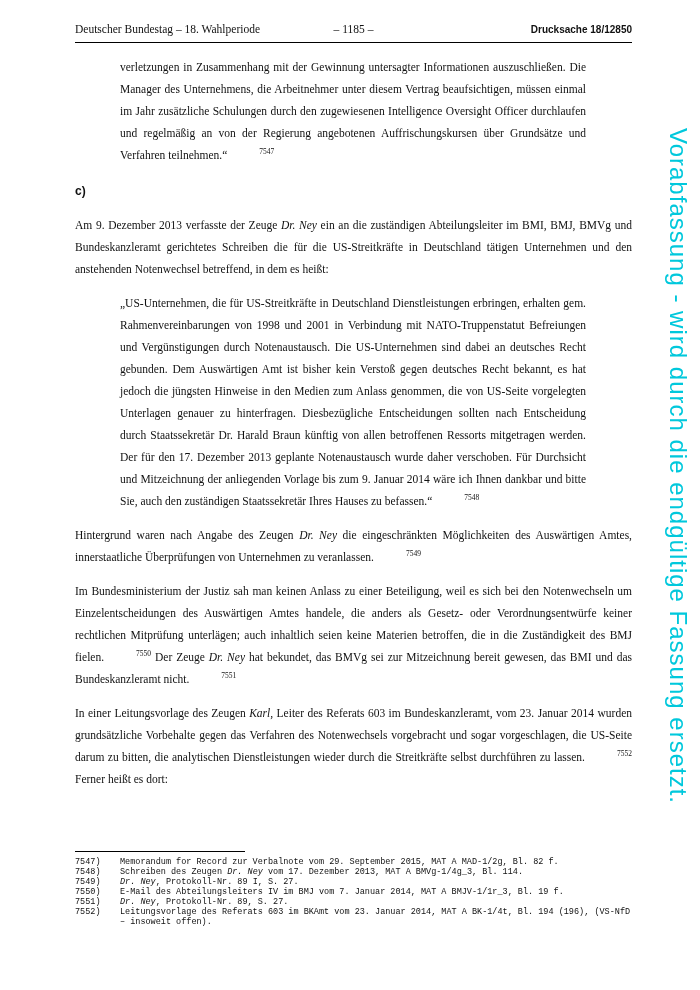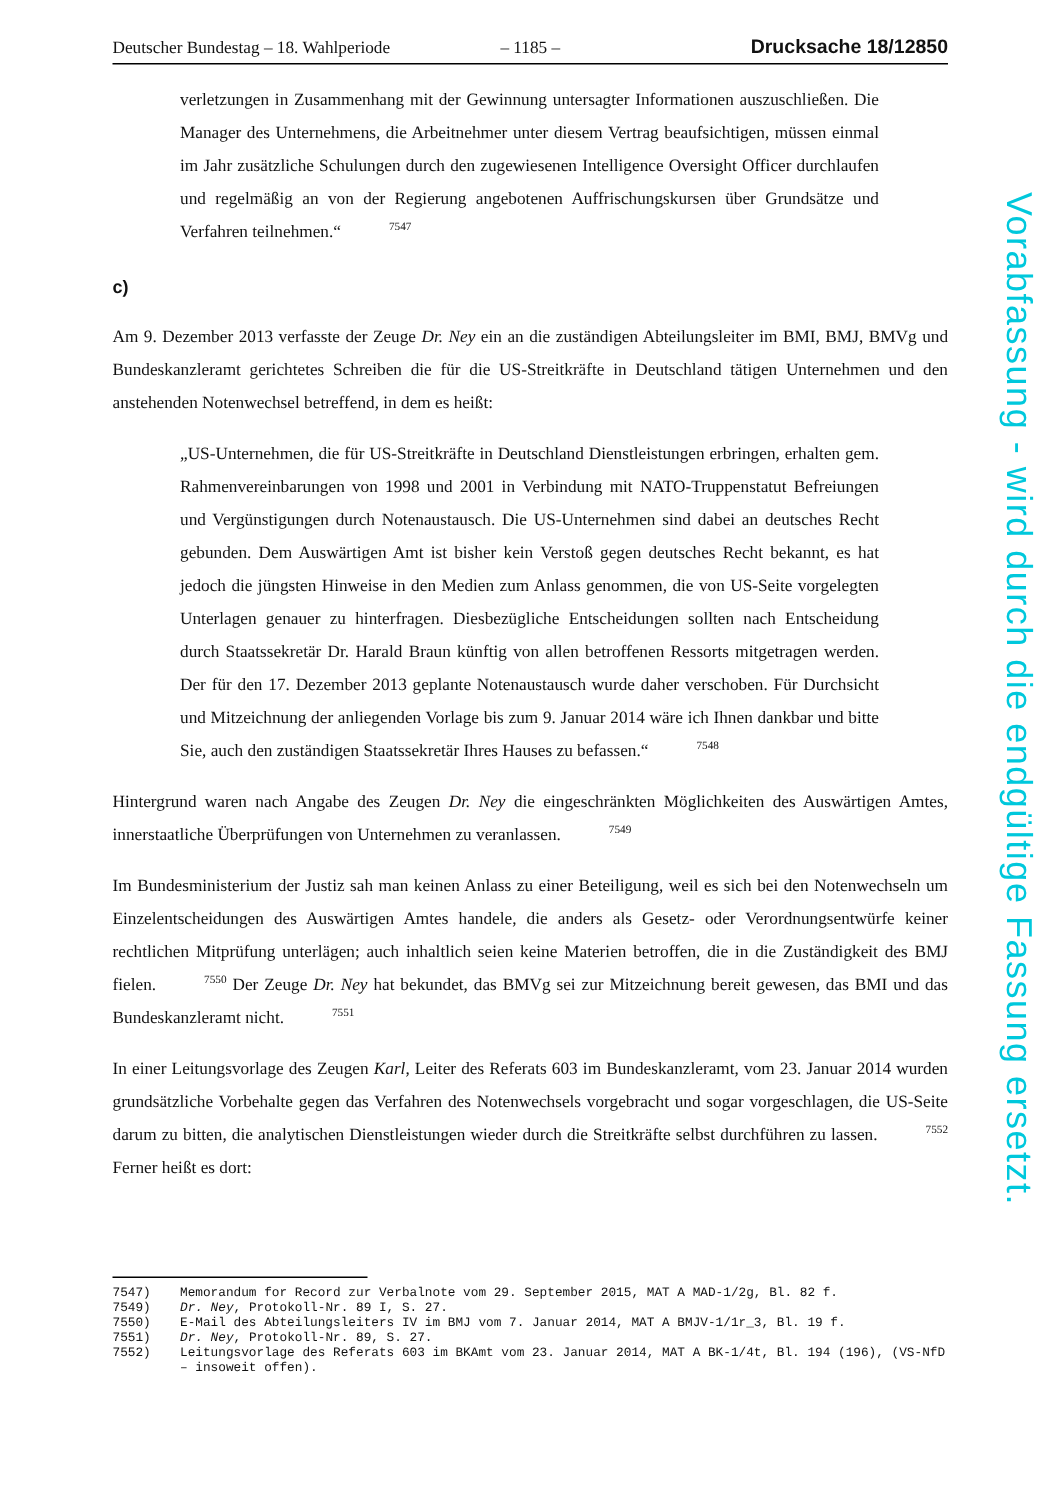--- a/index.html
+++ b/index.html
@@ -18,21 +18,21 @@
   .page-header {
     position: absolute;
     top: 23px; left: 75px; width: 557px;
     display: flex; align-items: flex-end;
     font-size: 11.5px;
   }
   .hdr-left  { flex: 1; text-align: left; }
   .hdr-center{ flex: 0 0 auto; }
   .hdr-right { flex: 1; text-align: right;
                font-family: "Liberation Sans", sans-serif;
-               font-weight: bold; font-size: 13px; }
+               font-weight: bold; font-size: 10px; }
   .header-rule {
     position: absolute; top: 42px; left: 75px; width: 557px;
     border-top: 1px solid #000000;
   }
   .content {
     position: absolute; top: 56px; left: 75px; width: 557px;
     height: 792px; overflow: hidden;
   }
   .para {
     margin: 0 0 12px 0;
@@ -92,20 +92,24 @@
   </main>
 
   <footer class="footnotes">
     <div class="fn-rule"></div>
 
     <div class="fn">
       <span class="fn-num">7547)</span>
       <span class="fn-text"><span>Memorandum for Record zur Verbalnote vom 29. September 2015, MAT A MAD-1/2g, Bl. 82 f.</span></span>
     </div>
     <div class="fn">
+      <span class="fn-num">7548)</span>
+      <span class="fn-text"><span>Schreiben des Zeugen </span><i>Dr. Ney</i><span> vom 17. Dezember 2013, MAT A BMVg-1/4g_3, Bl. 114.</span></span>
+    </div>
+    <div class="fn">
       <span class="fn-num">7549)</span>
       <span class="fn-text"><i>Dr. Ney</i><span>, Protokoll-Nr. 89 I, S. 27.</span></span>
     </div>
     <div class="fn">
       <span class="fn-num">7550)</span>
       <span class="fn-text"><span>E-Mail des Abteilungsleiters IV im BMJ vom 7. Januar 2014, MAT A BMJV-1/1r_3, Bl. 19 f.</span></span>
     </div>
     <div class="fn">
       <span class="fn-num">7551)</span>
       <span class="fn-text"><i>Dr. Ney</i><span>, Protokoll-Nr. 89, S. 27.</span></span>

